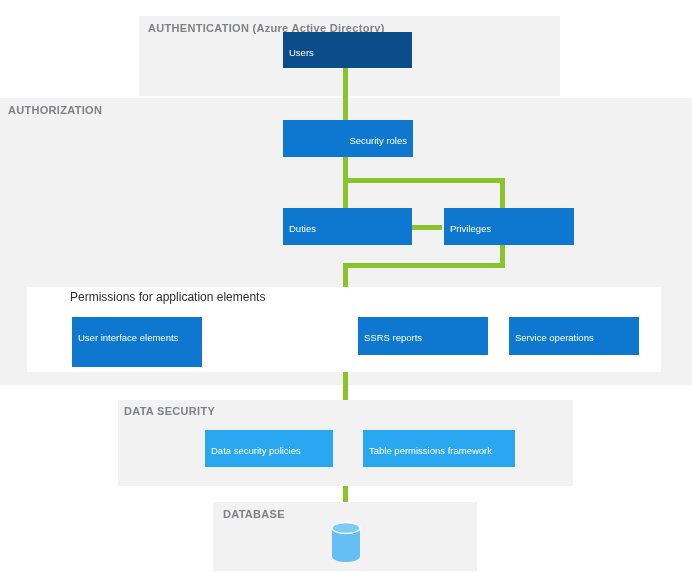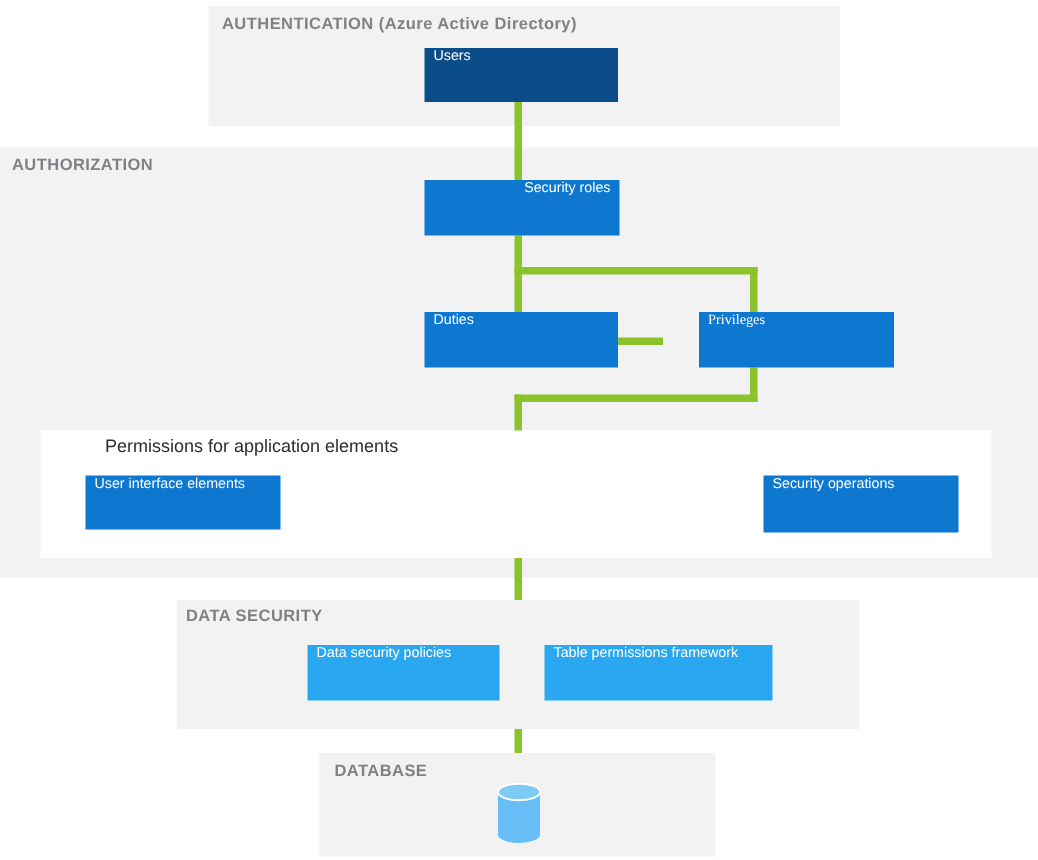--- a/index.html
+++ b/index.html
@@ -20,21 +20,21 @@
     font-size: 11px;
     font-weight: bold;
     letter-spacing: 0.3px;
     color: var(--section-label, #808080);
     white-space: nowrap;
   }
   .node {
     position: absolute;
     color: #ffffff;
     font-size: 9.5px;
-    padding: 0 6px;
+    padding: 15px 6px;
     box-sizing: border-box;
     line-height: 1.3;
   }
   .node.dark   { background: var(--dark-blue, #0b4d8b); }
   .node.mid    { background: var(--blue, #0e78d0); }
   .node.light  { background: var(--light-blue, #29a7f0); }
   .panel {
     position: absolute;
     background: var(--panel-bg, #ffffff);
   }
@@ -48,21 +48,21 @@
     position: absolute;
     background: var(--green, #8ac32c);
   }
   .db-icon { position: absolute; }
 </style>
 </head>
 <body>
 
 <div class="canvas">
 
-  <div class="section" style="left:139px; top:4px; width:421px; height:80px;">
+  <div class="section" style="left:139px; top:16px; width:421px; height:80px;">
     <div class="section-label" style="left:9px; top:6px;">AUTHENTICATION (Azure Active Directory)</div>
   </div>
 
   <div class="section" style="left:0px; top:98px; width:692px; height:287px;">
     <div class="section-label" style="left:8px; top:6px;">AUTHORIZATION</div>
   </div>
 
   <div class="section" style="left:118px; top:400px; width:455px; height:86px;">
     <div class="section-label" style="left:6px; top:5px;">DATA SECURITY</div>
   </div>
@@ -84,24 +84,25 @@
   <div class="connector" style="left:343px; top:263px; width:5px;  height:24px;"></div>
   <div class="connector" style="left:343px; top:372px; width:5px;  height:28px;"></div>
   <div class="connector" style="left:343px; top:486px; width:5px;  height:16px;"></div>
 
   <div class="node dark" style="left:283px; top:32px; width:129px; height:36px;">Users</div>
 
   <div class="node mid" style="left:283px; top:120px; width:130px; height:37px;text-align:right;">Security roles</div>
 
   <div class="node mid" style="left:283px; top:208px; width:129px; height:37px;">Duties</div>
 
-  <div class="node mid" style="left:466px; top:208px; width:130px; height:37px;font-family:Liberation Serif, serif;">Privileges</div>
+  <div class="node mid" style="left:444px; top:208px; width:130px; height:37px;">Privileges</div>
 
-  <div class="node mid" style="left:57px;  top:317px; width:130px; height:36px;">User interface elements</div>
-  <div class="node mid" style="left:509px; top:317px; width:130px; height:38px;">Security operations</div>
+  <div class="node mid" style="left:72px;  top:317px; width:130px; height:50px;">User interface elements</div>
+  <div class="node mid" style="left:358px; top:317px; width:130px; height:38px;">SSRS reports</div>
+  <div class="node mid" style="left:509px; top:317px; width:130px; height:38px;">Service operations</div>
 
   <div class="node light" style="left:205px; top:430px; width:128px; height:37px;">Data security policies</div>
   <div class="node light" style="left:363px; top:430px; width:152px; height:37px;">Table permissions framework</div>
 
   <div class="db-icon" style="left:331px; top:521px;">
     <svg width="30" height="42" viewBox="0 0 30 42" aria-hidden="true">
       <path d="M1 7 L1 35.5 A14 5.5 0 0 0 29 35.5 L29 7 Z" fill="#66bef4"></path>
       <ellipse cx="15" cy="7" rx="14" ry="5.5" fill="#7ccaf6" stroke="#ffffff" stroke-width="1.3"></ellipse>
     </svg>
   </div>

